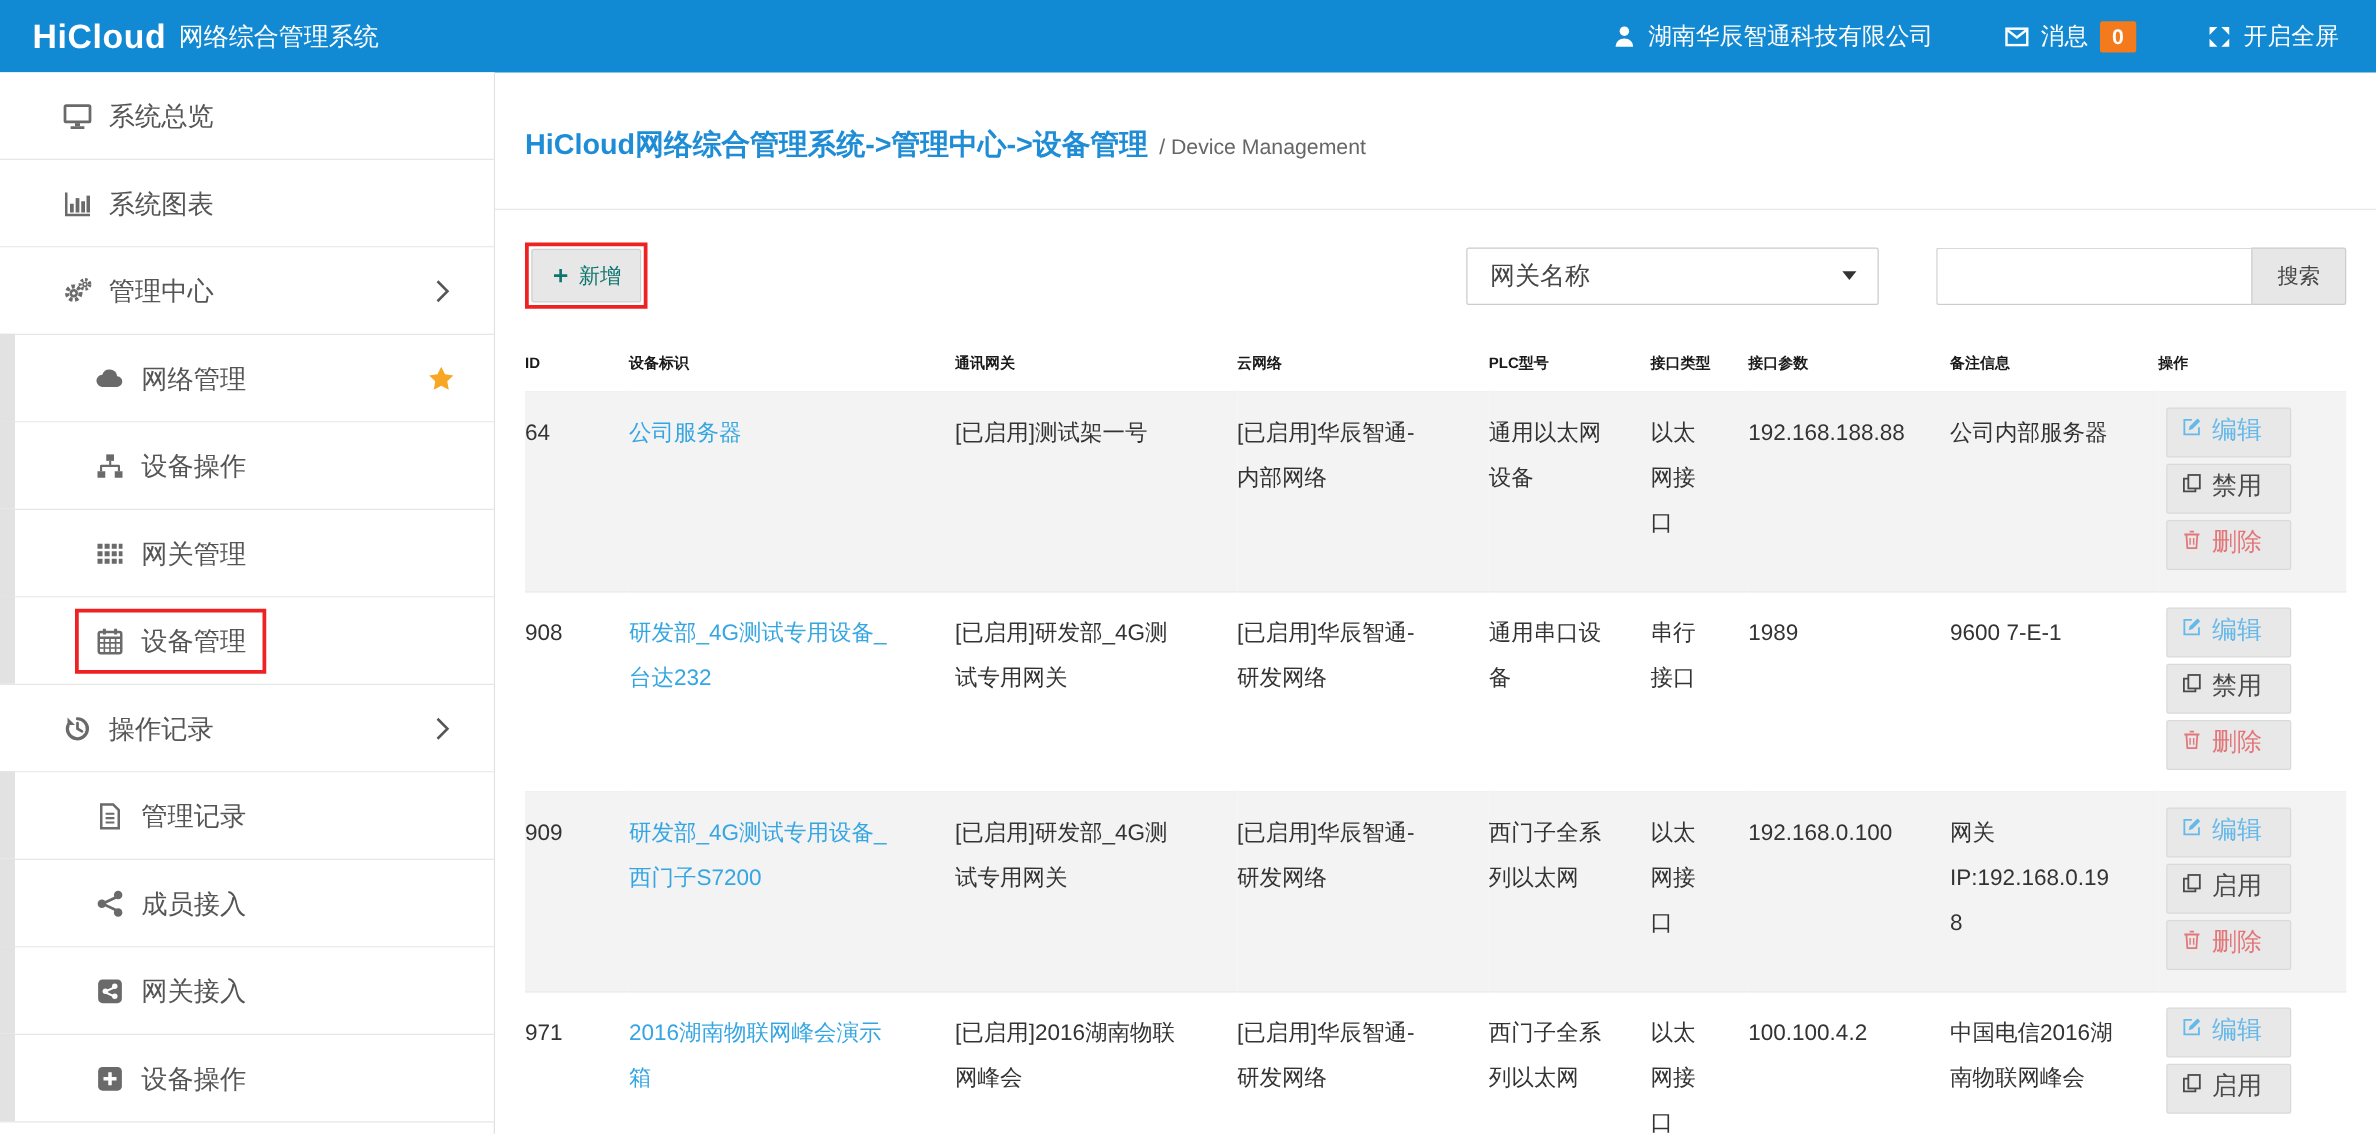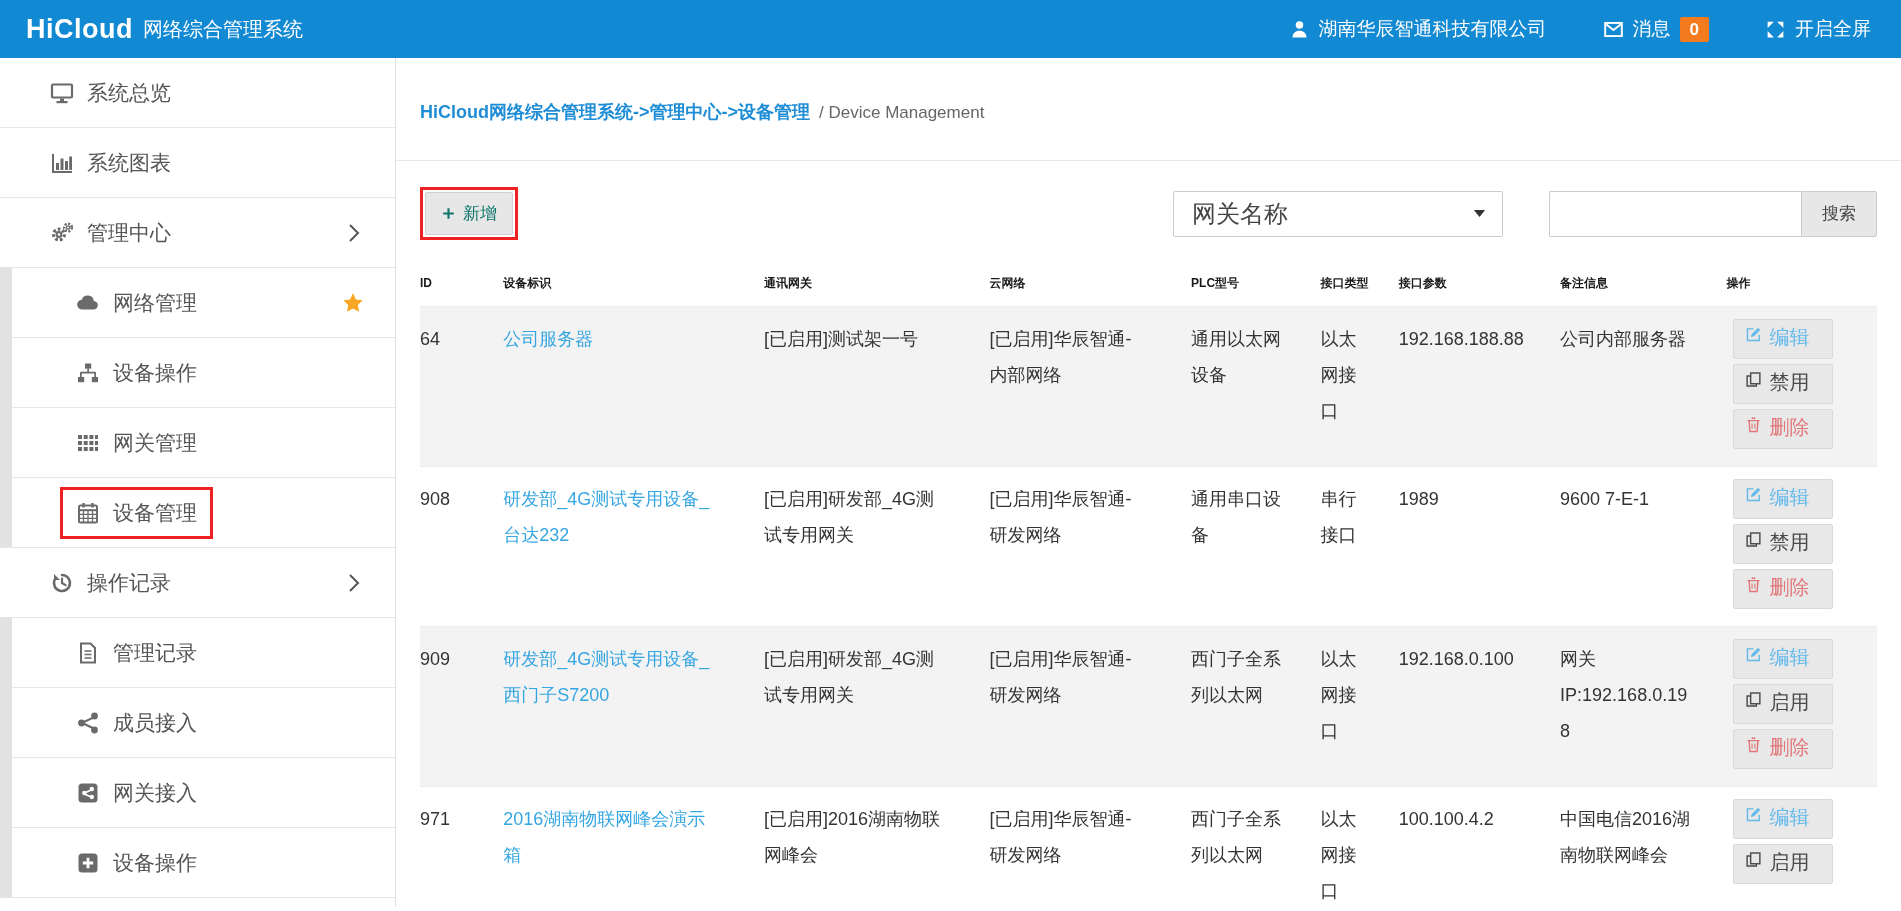--- a/index.html
+++ b/index.html
@@ -37,32 +37,32 @@
   .s-wrap.annotated{border-color:var(--annotation-red)}
   .s-icon{color:#6a6a6a}
   .s-icon svg{width:24px;height:24px}
   .s-chevron{position:absolute;right:34px;color:#555}
   .s-chevron svg{width:14px;height:22px}
   .s-star{position:absolute;right:30px;color:var(--star-yellow)}
   .s-star svg{width:24px;height:24px}
 
   
   .bc{padding:42px 24px 36px;border-bottom:1px solid #e8e8e8;display:flex;align-items:baseline}
-  .crumb-strong{color:var(--breadcrumb-blue);font-size:18px;font-weight:bold}
+  .crumb-strong{color:var(--breadcrumb-blue);font-size:23px;font-weight:bold}
   .crumb-sub{color:#666;font-size:17px;margin-left:9px}
 
   
   .toolbar{display:flex;align-items:center;margin:26px 24px 0}
   .add-outline{border:3px solid var(--annotation-red);display:inline-block;padding:2px}
   .btn-add{display:flex;align-items:center;gap:7px;background:#e7e7e7;border:1px solid #cfcfcf;
     border-radius:2px;padding:9px 15px;font-size:17px;color:#0f766e;cursor:pointer;font-family:inherit}
   .btn-add .picon svg{width:15px;height:15px}
   .tool-right{margin-left:auto;display:flex;align-items:center}
   .select{width:330px;height:46px;border:1px solid #ccc;border-radius:2px;background:#fff;
-    display:flex;align-items:center;padding:0 16px 0 18px;font-size:24px;color:#444;cursor:pointer}
+    display:flex;align-items:center;padding:0 16px 0 18px;font-size:20px;color:#444;cursor:pointer}
   .select .caret{margin-left:auto;color:#333}
   .select .caret svg{width:13px;height:9px}
   .search-group{display:flex;margin-left:46px}
   .search-input{width:252px;height:46px;border:1px solid #ccc;border-right:none;border-radius:2px 0 0 2px;
     padding:0 12px;font-size:18px;font-family:inherit;color:#333;outline:none}
   .btn-search{width:76px;height:46px;background:#e7e7e7;border:1px solid #ccc;border-radius:0 2px 2px 0;
     font-size:17px;color:#444;cursor:pointer;font-family:inherit}
 
   
   table{border-collapse:collapse;table-layout:fixed;width:calc(100% - 48px);margin:34px 24px 0}

